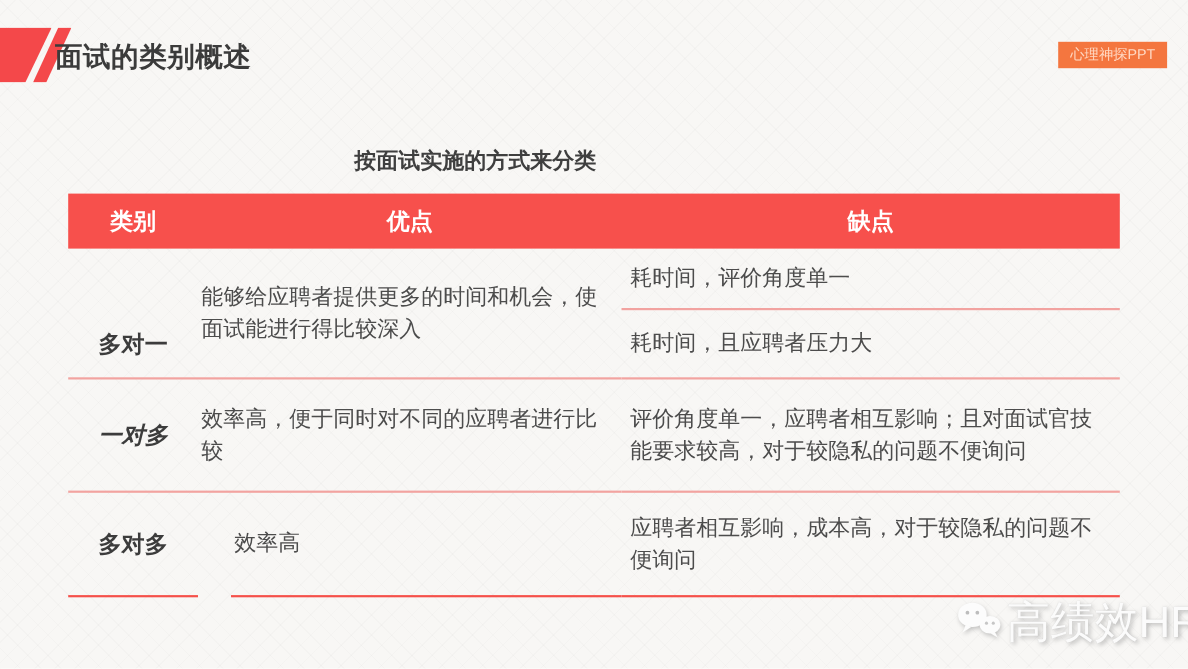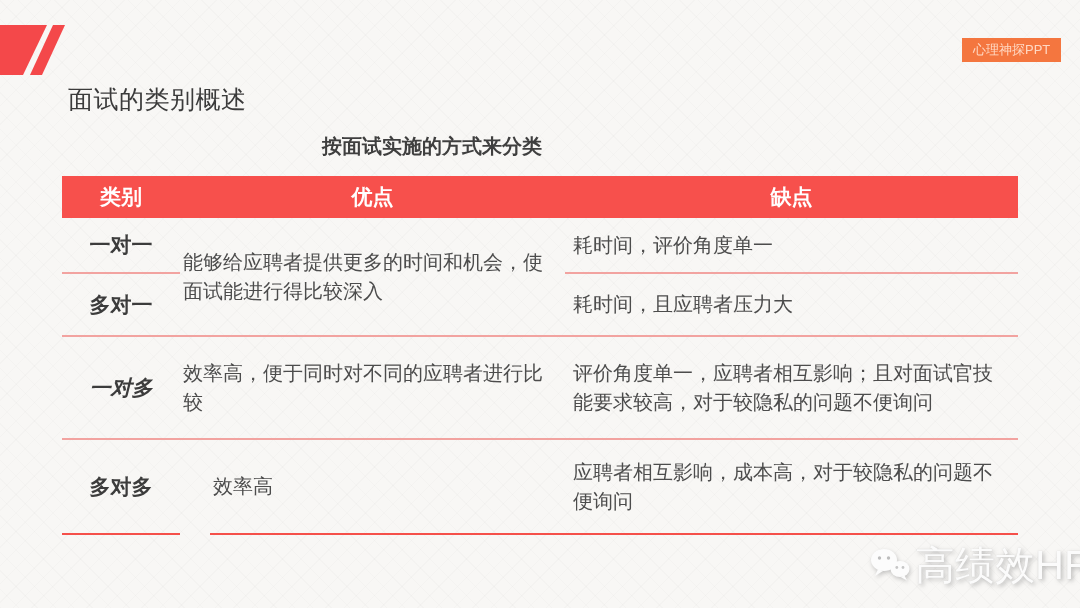--- a/index.html
+++ b/index.html
@@ -22,41 +22,41 @@
     background:#f4484a;
     clip-path:polygon(0 0, 100% 0, 49% 100%, 0 100%);
   }
   .accent-stripe {
     position:absolute; left:30px; top:25px; width:35px; height:50px;
     background:#f4484a;
     clip-path:polygon(65.7% 0, 100% 0, 34.3% 100%, 0 100%);
   }
 
   .title {
-    position:absolute; left:68px; top:35px;
-    font-size:25px; font-weight:normal; color:#3b3b3b; letter-spacing:0.5px;margin-top:48px;
+    position:absolute; left:50px; top:35px;
+    font-size:25px; font-weight:bold; color:#3b3b3b; letter-spacing:0.5px;
   }
 
   .badge {
     position:absolute; left:962px; top:38px; height:24px;
     padding:0 11px; border-radius:0;
     background:#f4763f; color:#ffd8c3;
     font-size:13px; line-height:24px; white-space:nowrap;
   }
 
   .subtitle {
     position:absolute; left:0; top:133px; width:864px;
     text-align:center; font-size:20px; font-weight:bold; color:#3f3f3f;
   }
 
   
   .table { position:absolute; left:62px; top:176px; width:956px; }
   .thead {
     display:grid; grid-template-columns:118px 385px 453px;
-    height:42px; background:#f7504c;
+    height:50px; background:#f7504c;
   }
   .th {
     display:flex; align-items:center; justify-content:center;
     color:#ffffff; font-size:21px; font-weight:bold;
   }
   .tbody {
     display:grid;
     grid-template-columns:118px 385px 453px;
     grid-template-rows:56px 63px 103px 95px;
   }
@@ -101,21 +101,20 @@
   <div class="subtitle">按面试实施的方式来分类</div>
 
   <div class="table">
     <div class="thead">
       <div class="th">类别</div>
       <div class="th">优点</div>
       <div class="th">缺点</div>
     </div>
     <div class="tbody">
 
-      <div class="cell cat c1r1 b-salmon">一对一</div>
       <div class="cell cat c1r2 b-salmon">多对一</div>
       <div class="cell cat c1r3 b-salmon">一对多</div>
       <div class="cell cat c1r4 b-red">多对多</div>
 
       <div class="cell txt col2 m12 b-salmon">能够给应聘者提供更多的时间和机会，使面试能进行得比较深入</div>
       <div class="cell txt col2 c2r3 b-salmon">效率高，便于同时对不同的应聘者进行比较</div>
       <div class="cell txt col2 c2r4 b-red">效率高</div>
 
       <div class="cell txt col3 c3r1 b-salmon">耗时间，评价角度单一</div>
       <div class="cell txt col3 c3r2 b-salmon">耗时间，且应聘者压力大</div>

